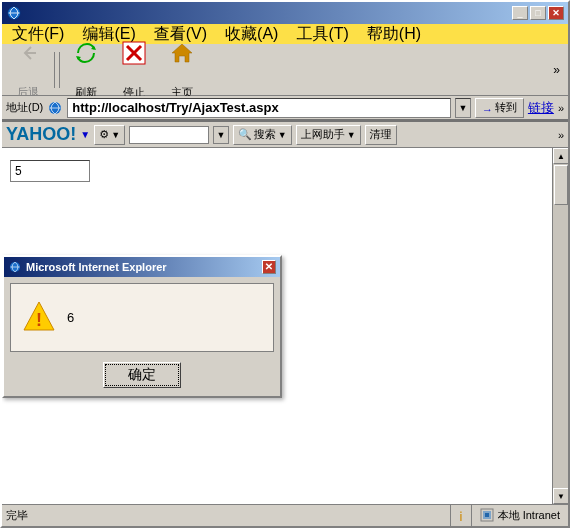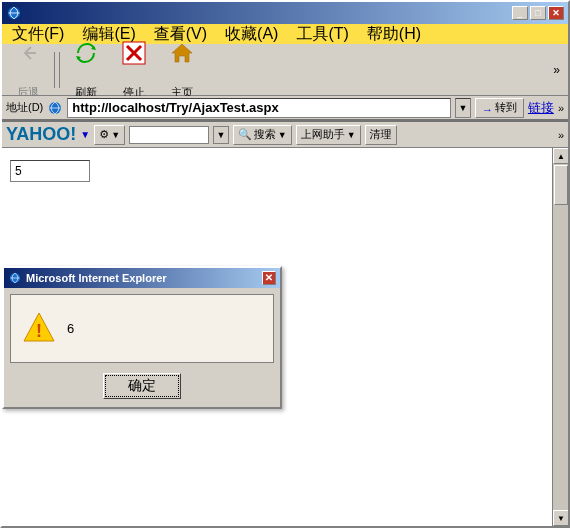--- a/index.html
+++ b/index.html
@@ -583,13 +583,31 @@
 
     <div class="scrollbar-right">
       <div class="scrollbar-btn">▲</div>
       <div class="scrollbar-track">
         <div class="scrollbar-thumb"></div>
       </div>
       <div class="scrollbar-btn">▼</div>
     </div>
   </div>
 
+  <div class="status-bar">
+    <span class="status-text">完毕</span>
+    <div class="status-panels">
+      <div class="status-panel">
+        <span style="color:#cc8800;font-size:13px;">ℹ</span>
+      </div>
+      <div class="status-panel">
+        <span>
+          <svg width="14" height="14" viewBox="0 0 14 14">
+            <rect x="1" y="1" width="12" height="12" fill="none" stroke="#808080" stroke-width="1"></rect>
+            <rect x="3" y="3" width="8" height="8" fill="#4488cc" opacity="0.6"></rect>
+            <rect x="5" y="5" width="4" height="4" fill="#2266aa"></rect>
+          </svg>
+        </span>
+        <span>本地 Intranet</span>
+      </div>
+    </div>
+  </div>
 </div>
 
 </body></html>

